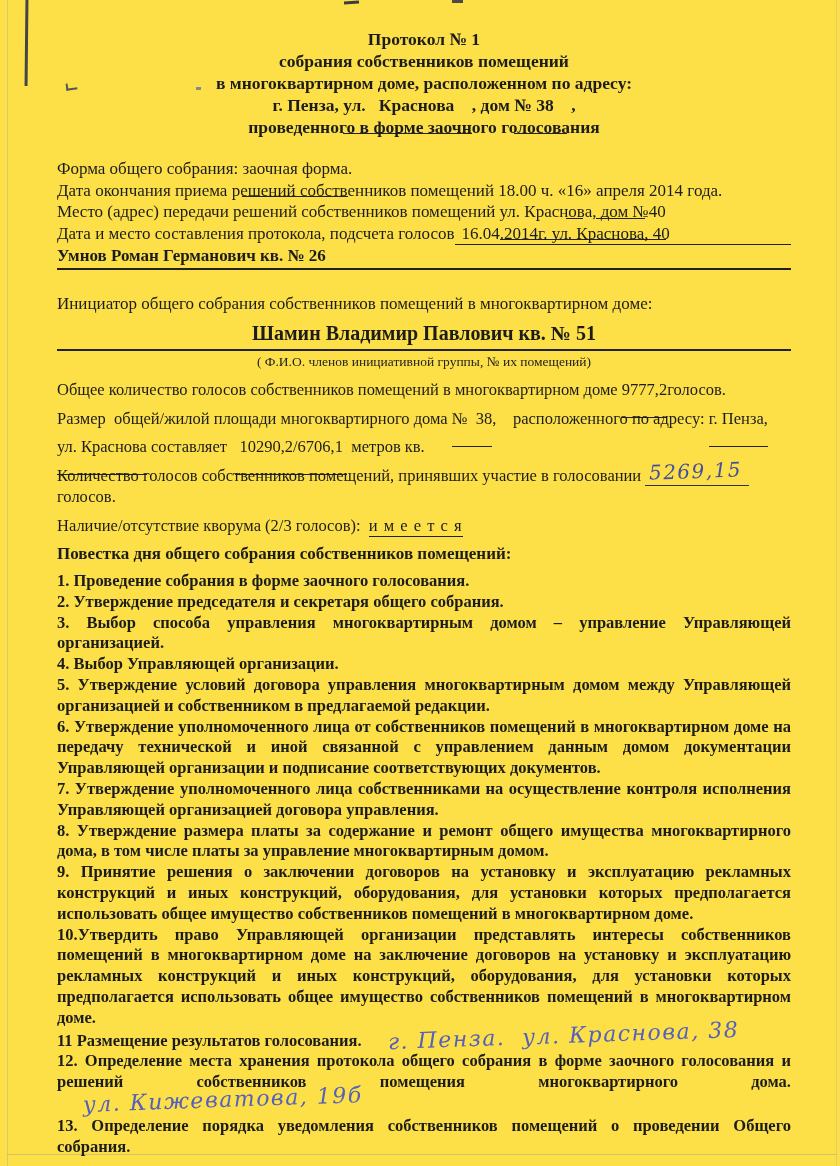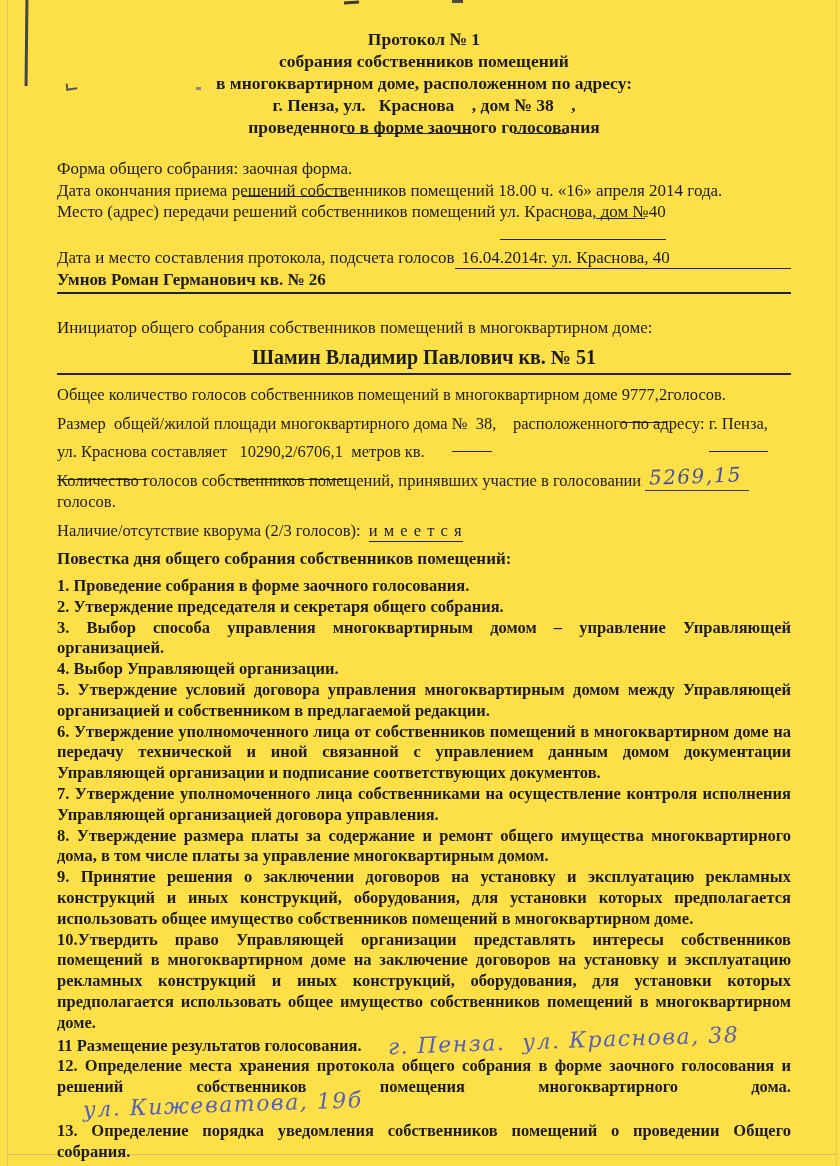--- a/index.html
+++ b/index.html
@@ -23,21 +23,21 @@
   .mark-corner{position:absolute;left:66px;top:83px;width:9px;height:5px;border-left:2px solid #555;border-bottom:2px solid #555;transform:rotate(-8deg);}
   .mark-dot{position:absolute;left:196px;top:87px;width:5px;height:3px;background:#8a8a85;}
   .mark-top1{position:absolute;left:344px;top:1px;width:15px;height:3px;background:#3c3c3c;transform:rotate(-3deg);}
   .mark-top2{position:absolute;left:452px;top:0;width:11px;height:3px;background:#4a4a4a;}
 
   
   .title{font-weight:bold;font-size:17.5px;line-height:22px;text-align:center;}
   .meta{margin-top:20px;font-size:17px;line-height:21.5px;}
   .u{border-bottom:1.4px solid #222;padding-bottom:18px;}
   .flexline{display:flex;align-items:baseline;}
-  .flexline .lbl{white-space:nowrap;margin-top:24px;}
+  .flexline .lbl{white-space:nowrap;}
   .flexfill{flex:1 1 auto;border-bottom:1.6px solid #222;padding-left:7px;white-space:nowrap;}
   .counter-line{font-weight:bold;border-bottom:2px solid #222;padding-bottom:1px;}
 
   .initiator-label{margin-top:23px;font-size:17px;line-height:21.5px;}
   .initiator-name{margin-top:8px;font-size:20px;font-weight:bold;text-align:center;line-height:22px;}
   .divider{border:none;border-top:2.5px solid #222;margin:5px 0 0 0;}
   .caption{font-size:13.5px;text-align:center;line-height:17px;margin-top:2px;color:#222;}
 
   .totals{margin-top:9px;font-size:16.5px;}
   .totals p{line-height:21.5px;margin-bottom:7px;}
@@ -93,20 +93,21 @@
       <p class="flexline">
           <span class="lbl">Дата и место составления протокола, подсчета голосов</span>
           <span class="flexfill">16.04.2014г. ул. Краснова, 40</span>
         </p>
       <p class="counter-line">Умнов Роман Германович кв. № 26</p>
     </div>
 
     <p class="initiator-label">Инициатор общего собрания собственников помещений в многоквартирном доме:</p>
     <p class="initiator-name">Шамин Владимир Павлович кв. № 51</p>
     <hr class="divider">
+    <p class="caption">( Ф.И.О. членов инициативной группы, № их помещений)</p>
 
     <div class="totals">
       <p><span>Общее количество голосов собственников помещений в многоквартирном доме </span><span class="u">9777,2</span><span>голосов.</span></p>
       <p><span>Размер&nbsp; общей/жилой площади многоквартирного дома </span><span class="u">№&nbsp;&nbsp;38</span><span>,&nbsp;&nbsp;&nbsp; расположенного по адресу: </span><span class="u">г. Пенза,</span></p>
       <p><span class="u">ул. Краснова</span><span> составляет&nbsp;&nbsp;</span><span class="u">&nbsp;10290,2/6706,1&nbsp;</span><span> метров кв.</span></p>
       <p><span>Количество голосов собственников помещений, принявших участие в голосовании </span><span class="uline-fill"><span class="hw hw-votes hw-tilt">5269,15</span></span><span> голосов.</span></p>
       <p><span>Наличие/отсутствие кворума (2/3 голосов):&nbsp; </span><span class="quorum-val">и м е е т с я</span></p>
     </div>
 
     <p class="agenda-heading">Повестка дня общего собрания собственников помещений:</p>

